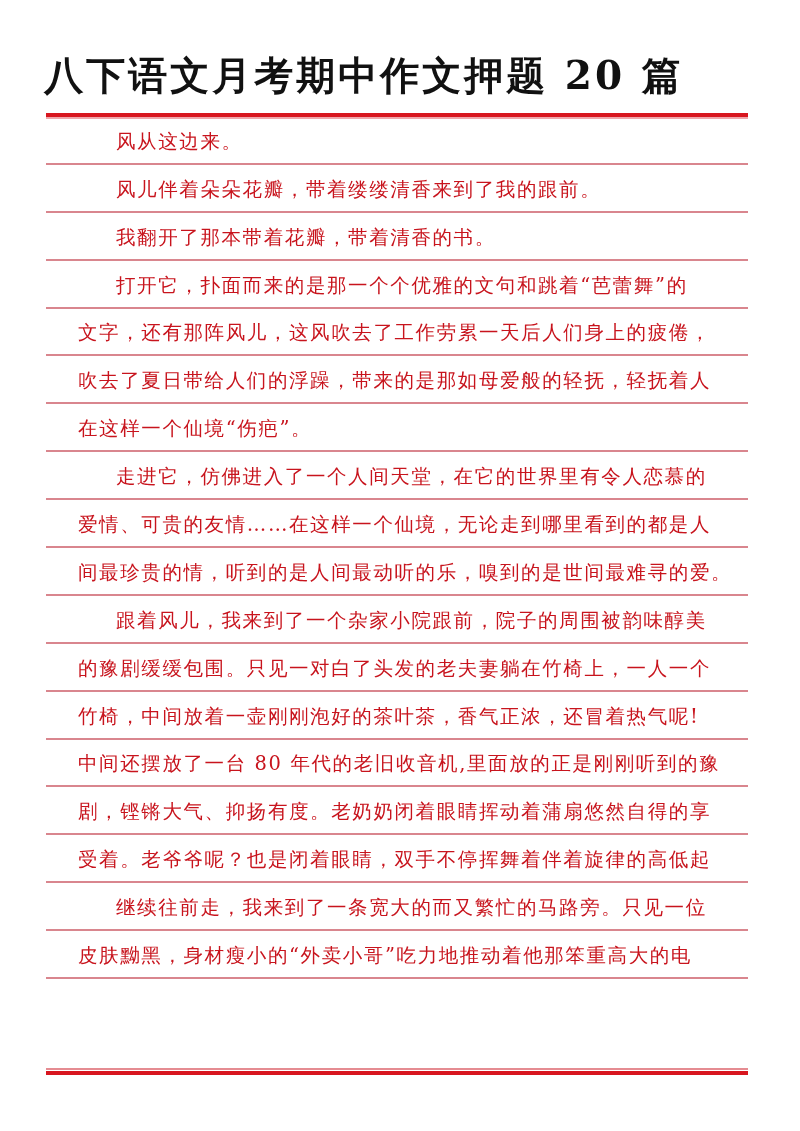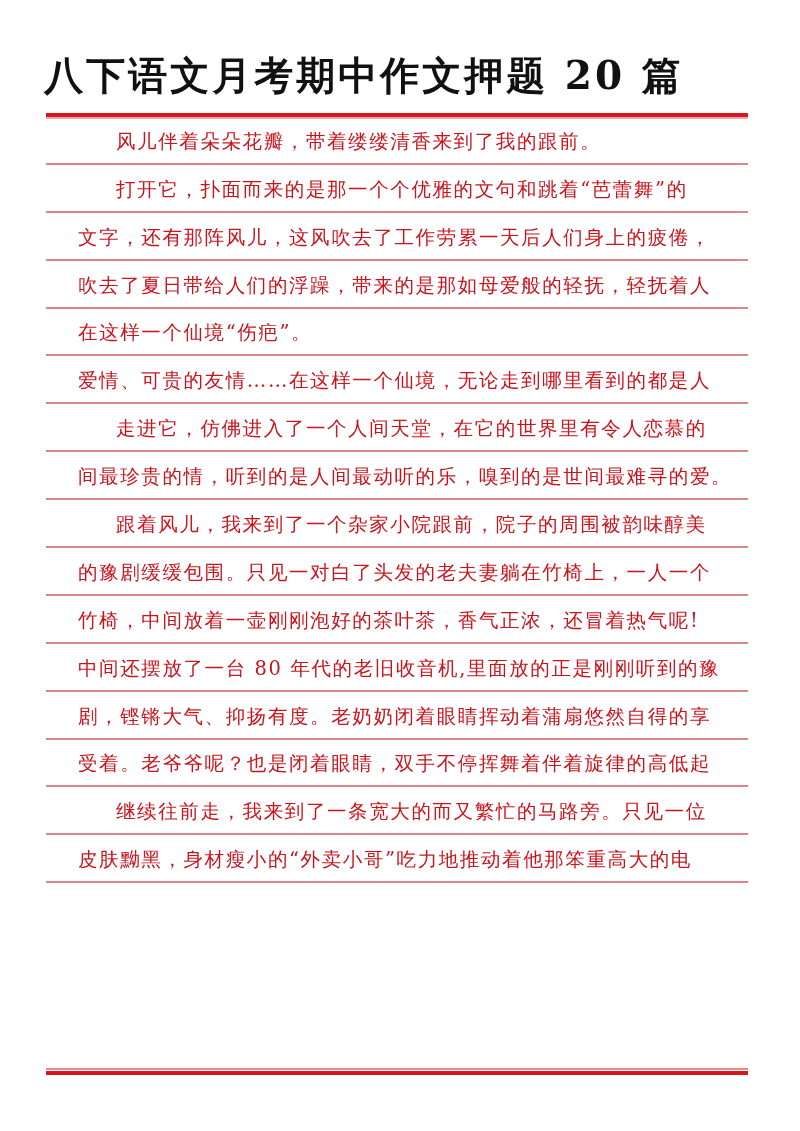--- a/index.html
+++ b/index.html
@@ -83,39 +83,45 @@
 </style>
 </head>
 <body>
 
 <div class="title">八下语文月考期中作文押题 20 篇</div>
 
 <div class="rule-top"></div>
 
 <div class="sheet">
   <div class="line">
+      <span class="line-text indent">风从这边来。</span>
+    </div>
+  <div class="line">
       <span class="line-text indent">风儿伴着朵朵花瓣，带着缕缕清香来到了我的跟前。</span>
+    </div>
+  <div class="line">
+      <span class="line-text indent">我翻开了那本带着花瓣，带着清香的书。</span>
     </div>
   <div class="line">
       <span class="line-text indent">打开它，扑面而来的是那一个个优雅的文句和跳着“芭蕾舞”的</span>
     </div>
   <div class="line">
       <span class="line-text">文字，还有那阵风儿，这风吹去了工作劳累一天后人们身上的疲倦，</span>
     </div>
   <div class="line">
       <span class="line-text">吹去了夏日带给人们的浮躁，带来的是那如母爱般的轻抚，轻抚着人</span>
     </div>
   <div class="line">
       <span class="line-text">在这样一个仙境“伤疤”。</span>
     </div>
   <div class="line">
-      <span class="line-text">爱情、可贵的友情……在这样一个仙境，无论走到哪里看到的都是人</span>
+      <span class="line-text indent">走进它，仿佛进入了一个人间天堂，在它的世界里有令人恋慕的</span>
     </div>
   <div class="line">
-      <span class="line-text indent">走进它，仿佛进入了一个人间天堂，在它的世界里有令人恋慕的</span>
+      <span class="line-text">爱情、可贵的友情……在这样一个仙境，无论走到哪里看到的都是人</span>
     </div>
   <div class="line">
       <span class="line-text">间最珍贵的情，听到的是人间最动听的乐，嗅到的是世间最难寻的爱。</span>
     </div>
   <div class="line">
       <span class="line-text indent">跟着风儿，我来到了一个杂家小院跟前，院子的周围被韵味醇美</span>
     </div>
   <div class="line">
       <span class="line-text">的豫剧缓缓包围。只见一对白了头发的老夫妻躺在竹椅上，一人一个</span>
     </div>

